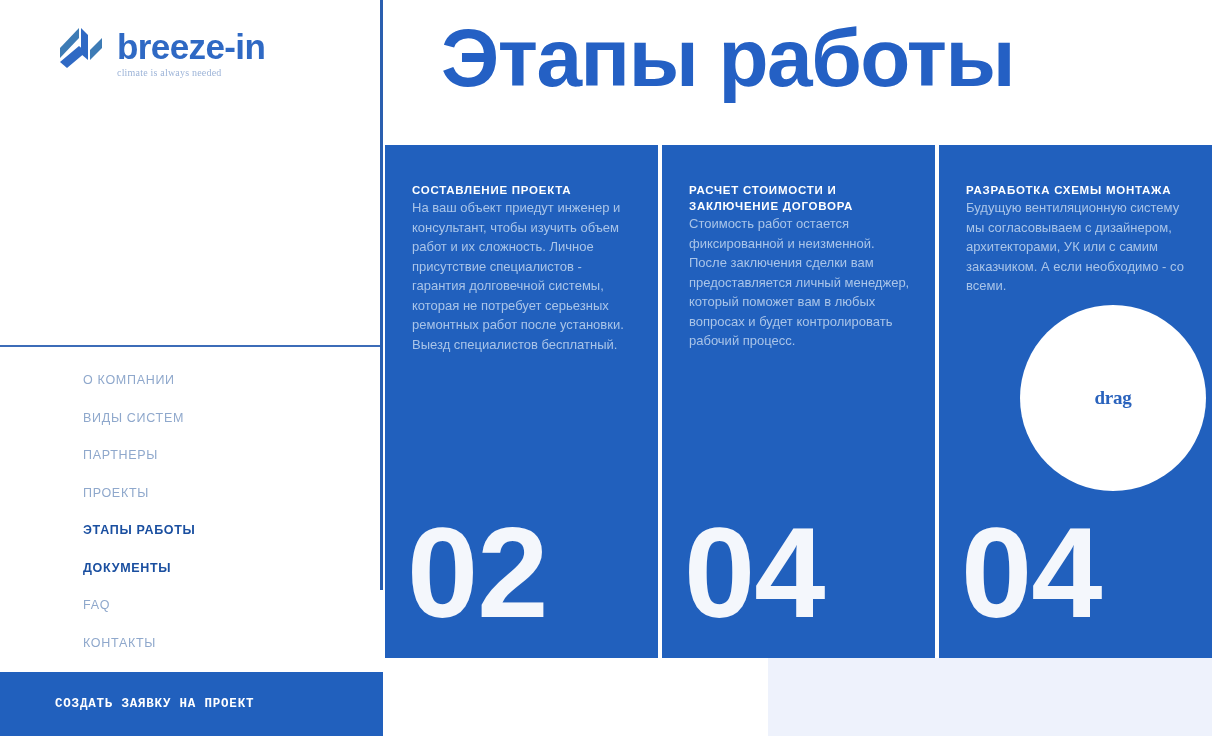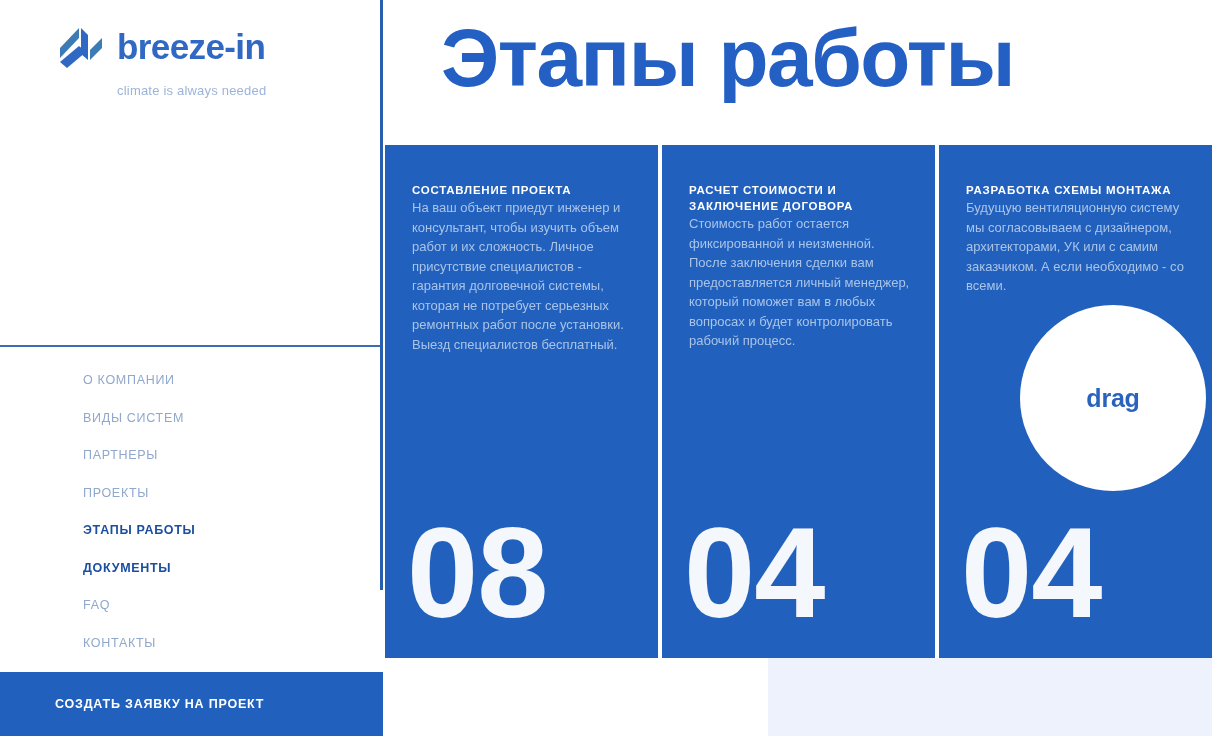--- a/index.html
+++ b/index.html
@@ -41,25 +41,26 @@
     padding-top: 5px;
   }
   #logo-wordmark {
     font-size: 35px;
     font-weight: bold;
     color: #2f69c4;
     letter-spacing: -0.6px;
     line-height: 1;
   }
   #logo-tagline {
-    font-size: 13px;
+    font-size: 10px;
     color: #9db4d8;
     letter-spacing: 0.2px;
-    margin-top: 20px;
+    margin-top: 4px;
     line-height: 1;
+    font-family: Liberation Serif, serif;
   }
   #sidebar-divider {
     position: absolute;
     left: 0; top: 345px;
     width: 380px;
     height: 2px;
     background: #3c6cb8;
   }
   #nav {
     position: absolute;
@@ -92,20 +93,21 @@
     align-items: center;
     cursor: pointer;
   }
   #cta-label {
     margin-left: 55px;
     color: #ffffff;
     font-size: 12.5px;
     font-weight: bold;
     letter-spacing: 0.8px;
     text-transform: uppercase;
+    font-family: Liberation Mono, monospace;
   }
 
   
   #main {
     position: absolute;
     left: 383px; top: 0;
     width: 829px;
     height: 736px;
     background: #ffffff;
   }
@@ -171,23 +173,24 @@
     border-radius: 50%;
     background: #ffffff;
     display: flex;
     align-items: center;
     justify-content: center;
     cursor: grab;
     z-index: 5;
   }
   #drag-label {
     color: #2a63bd;
-    font-size: 25px;
+    font-size: 19px;
     font-weight: bold;
     letter-spacing: -0.2px;
+    font-family: Liberation Serif, serif;
   }
 
   #bottom-strip {
     position: absolute;
     left: 385px; top: 658px;
     width: 827px;
     height: 78px;
     background: #eef2fc;
   }
 </style>
@@ -232,21 +235,21 @@
   <div id="main">
     <h1 id="page-title">Этапы работы</h1>
 
     <div id="cards">
 
       <div class="card">
         <div class="card-inner">
           <div class="card-title">СОСТАВЛЕНИЕ ПРОЕКТА</div>
           <div class="card-body">На ваш объект приедут инженер и консультант, чтобы изучить объем работ и их сложность. Личное присутствие специалистов - гарантия долговечной системы, которая не потребует серьезных ремонтных работ после установки. Выезд специалистов бесплатный.</div>
         </div>
-        <div class="card-number">08</div>
+        <div class="card-number">02</div>
       </div>
 
       <div class="card">
         <div class="card-inner">
           <div class="card-title">РАСЧЕТ СТОИМОСТИ И
 ЗАКЛЮЧЕНИЕ ДОГОВОРА</div>
           <div class="card-body">Стоимость работ остается фиксированной и неизменной. После заключения сделки вам предоставляется личный менеджер, который поможет вам в любых вопросах и будет контролировать рабочий процесс.</div>
         </div>
         <div class="card-number">04</div>
       </div>

